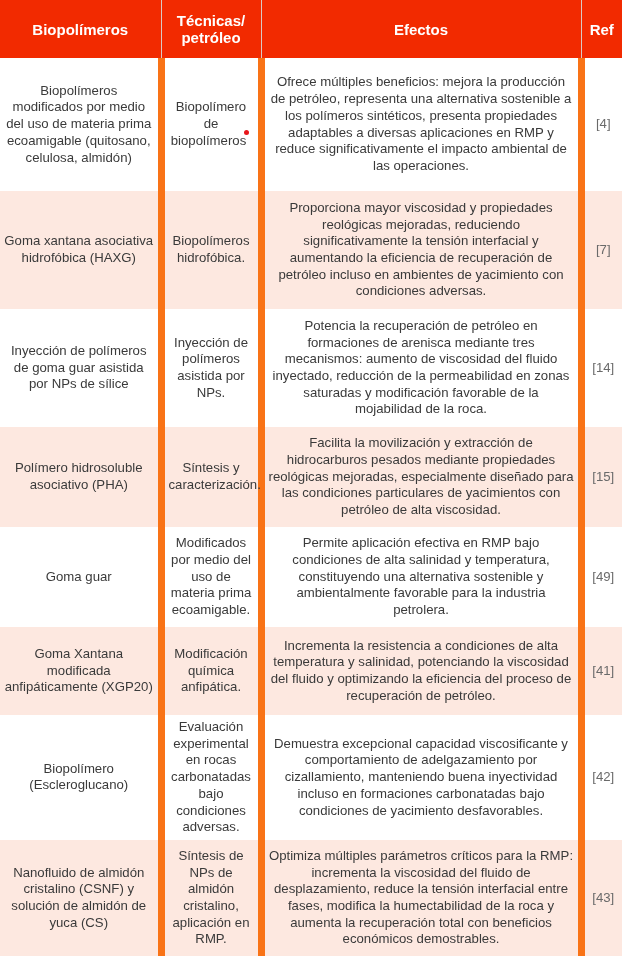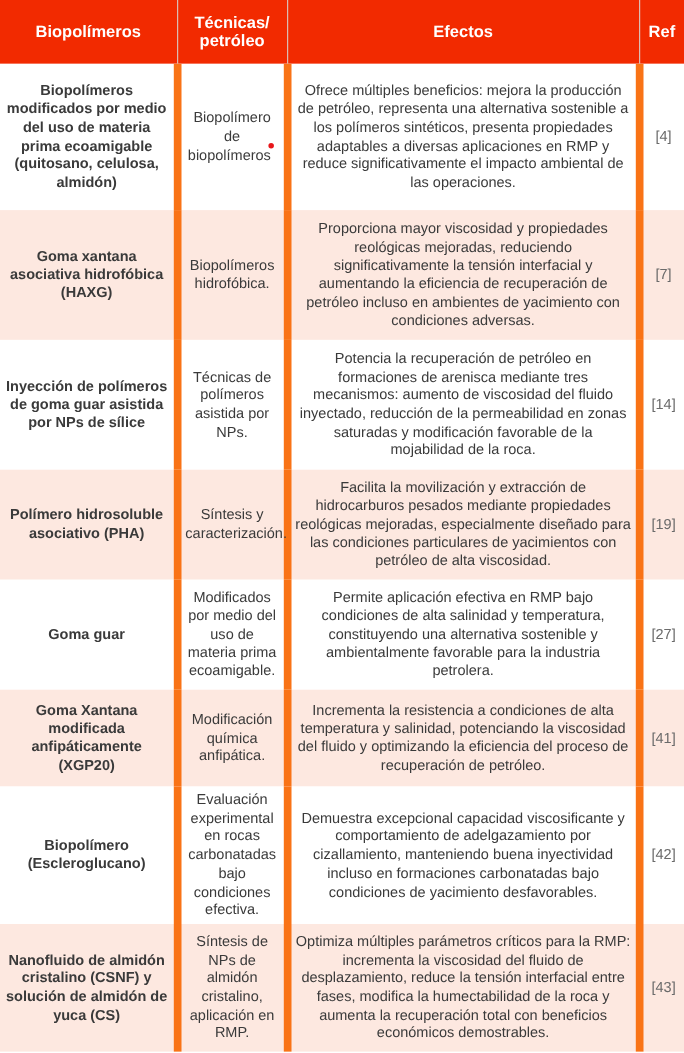--- a/index.html
+++ b/index.html
@@ -14,21 +14,21 @@
       line-height: 17px; text-align: center; vertical-align: middle;
       height: 54px; padding: 12px 3px; box-sizing: border-box;
       border-left: 1px solid #d9c9c4;
     }
     th:first-child { border-left: none; }
     td {
       color: #3a3a3a; font-size: 13.2px; line-height: 16.7px; text-align: center;
       vertical-align: middle; padding: 4px 4px; box-sizing: border-box;
       border-left: 7px solid #f97316;
     }
-    td:first-child { border-left: none; font-weight: bold; }
+    td:first-child { border-left: none; }
     tr.shade td { background: #fde8e0; }
     tr.plain td { background: #ffffff; }
     td.ref { color: #6a6a6a; }
     .dot { display: inline-block; width: 5px; height: 5px; border-radius: 50%; background: #e8161a; position: relative; top: -10px; left: -2px; }
   </style>
 </head>
 <body>
 
 <table>
   <colgroup>
@@ -53,45 +53,45 @@
       <td class="ref">[4]</td>
     </tr>
     <tr class="shade" style="height:118px">
       <td>Goma xantana asociativa hidrofóbica (HAXG)</td>
       <td>Biopolímeros hidrofóbica.</td>
       <td>Proporciona mayor viscosidad y propiedades reológicas mejoradas, reduciendo significativamente la tensión interfacial y aumentando la eficiencia de recuperación de petróleo incluso en ambientes de yacimiento con condiciones adversas.</td>
       <td class="ref">[7]</td>
     </tr>
     <tr class="plain" style="height:118px">
       <td>Inyección de polímeros de goma guar asistida por NPs de sílice</td>
-      <td>Técnicas de polímeros asistida por NPs.</td>
+      <td>Inyección de polímeros asistida por NPs.</td>
       <td>Potencia la recuperación de petróleo en formaciones de arenisca mediante tres mecanismos: aumento de viscosidad del fluido inyectado, reducción de la permeabilidad en zonas saturadas y modificación favorable de la mojabilidad de la roca.</td>
       <td class="ref">[14]</td>
     </tr>
     <tr class="shade" style="height:100px">
       <td>Polímero hidrosoluble asociativo (PHA)</td>
       <td>Síntesis y caracterización.</td>
       <td>Facilita la movilización y extracción de hidrocarburos pesados mediante propiedades reológicas mejoradas, especialmente diseñado para las condiciones particulares de yacimientos con petróleo de alta viscosidad.</td>
-      <td class="ref">[19]</td>
+      <td class="ref">[15]</td>
     </tr>
     <tr class="plain" style="height:100px">
       <td>Goma guar</td>
       <td>Modificados por medio del uso de materia prima ecoamigable.</td>
       <td>Permite aplicación efectiva en RMP bajo condiciones de alta salinidad y temperatura, constituyendo una alternativa sostenible y ambientalmente favorable para la industria petrolera.</td>
-      <td class="ref">[27]</td>
+      <td class="ref">[49]</td>
     </tr>
     <tr class="shade" style="height:88px">
       <td>Goma Xantana modificada anfipáticamente (XGP20)</td>
       <td>Modificación química anfipática.</td>
       <td>Incrementa la resistencia a condiciones de alta temperatura y salinidad, potenciando la viscosidad del fluido y optimizando la eficiencia del proceso de recuperación de petróleo.</td>
       <td class="ref">[41]</td>
     </tr>
     <tr class="plain" style="height:118px">
       <td>Biopolímero (Escleroglucano)</td>
-      <td>Evaluación experimental en rocas carbonatadas bajo condiciones efectiva.</td>
+      <td>Evaluación experimental en rocas carbonatadas bajo condiciones adversas.</td>
       <td>Demuestra excepcional capacidad viscosificante y comportamiento de adelgazamiento por cizallamiento, manteniendo buena inyectividad incluso en formaciones carbonatadas bajo condiciones de yacimiento desfavorables.</td>
       <td class="ref">[42]</td>
     </tr>
     <tr class="shade" style="height:116px">
       <td>Nanofluido de almidón cristalino (CSNF) y solución de almidón de yuca (CS)</td>
       <td>Síntesis de NPs de almidón cristalino, aplicación en RMP.</td>
       <td>Optimiza múltiples parámetros críticos para la RMP: incrementa la viscosidad del fluido de desplazamiento, reduce la tensión interfacial entre fases, modifica la humectabilidad de la roca y aumenta la recuperación total con beneficios económicos demostrables.</td>
       <td class="ref">[43]</td>
     </tr>
   </tbody>

